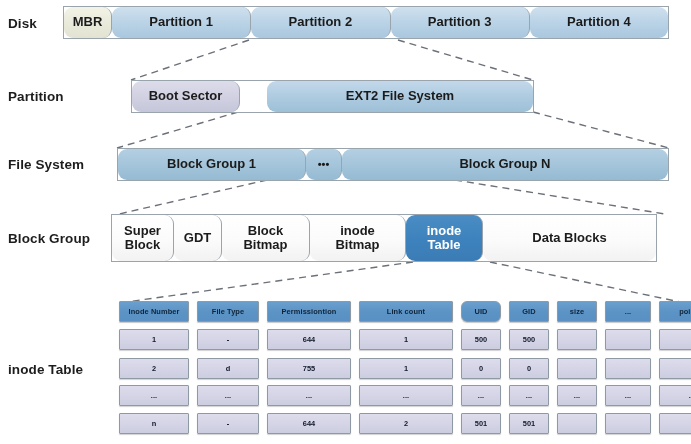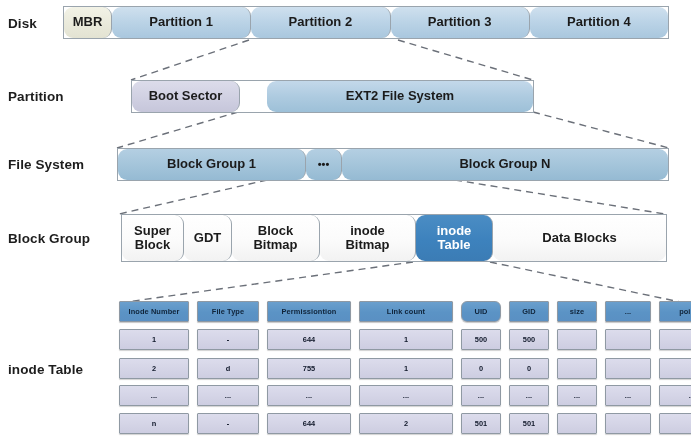--- a/index.html
+++ b/index.html
@@ -149,21 +149,21 @@
   </div>
 
   <div class="row-label" style="left:8px; top:157px;">File System</div>
   <div class="band" style="left:117px; top:148px; width:552px; height:33px;">
     <div class="cell fill-bluegroup" style="flex:0 0 188px;">Block Group 1</div>
     <div class="cell fill-bluegroup" style="flex:0 0 36px; font-size:11px;">•••</div>
     <div class="cell fill-bluegroup" style="flex:1 1 0;">Block Group N</div>
   </div>
 
   <div class="row-label" style="left:8px; top:231px;">Block Group</div>
-  <div class="band" style="left:121px; top:214px; width:546px; height:48px;">
+  <div class="band" style="left:111px; top:214px; width:546px; height:48px;">
     <div class="cell fill-white" style="flex:0 0 62px;">Super
 Block</div>
     <div class="cell fill-white" style="flex:0 0 48px;text-align:right;">GDT</div>
     <div class="cell fill-white" style="flex:0 0 88px;">Block
 Bitmap</div>
     <div class="cell fill-white" style="flex:0 0 96px;">inode
 Bitmap</div>
     <div class="cell fill-darkblue" style="flex:0 0 77px;">inode
 Table</div>
     <div class="cell fill-white" style="flex:1 1 0;">Data Blocks</div>

